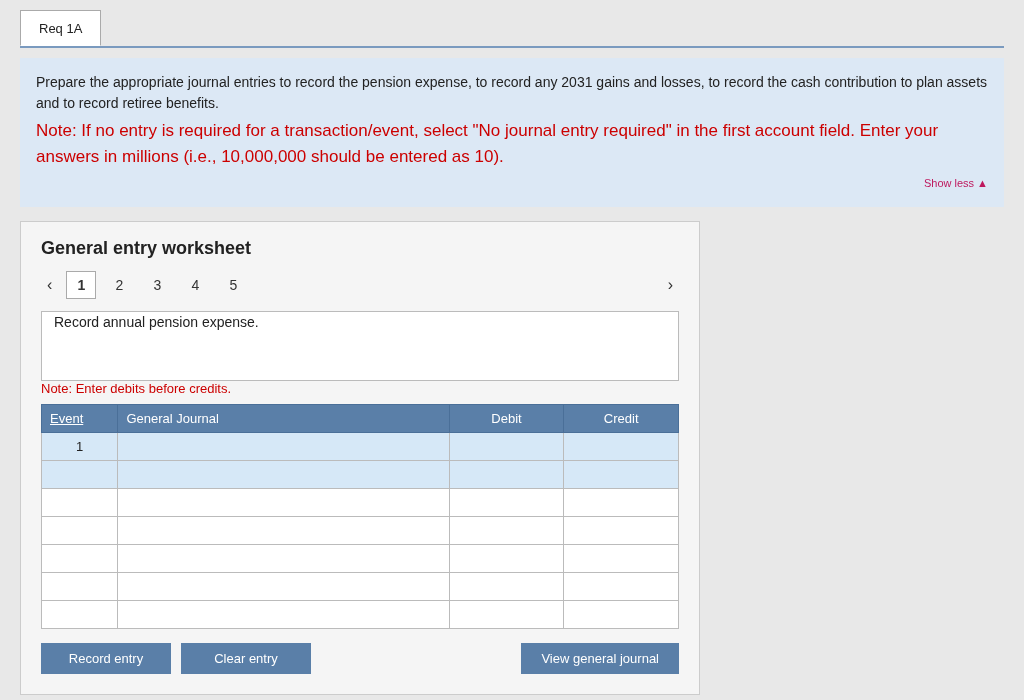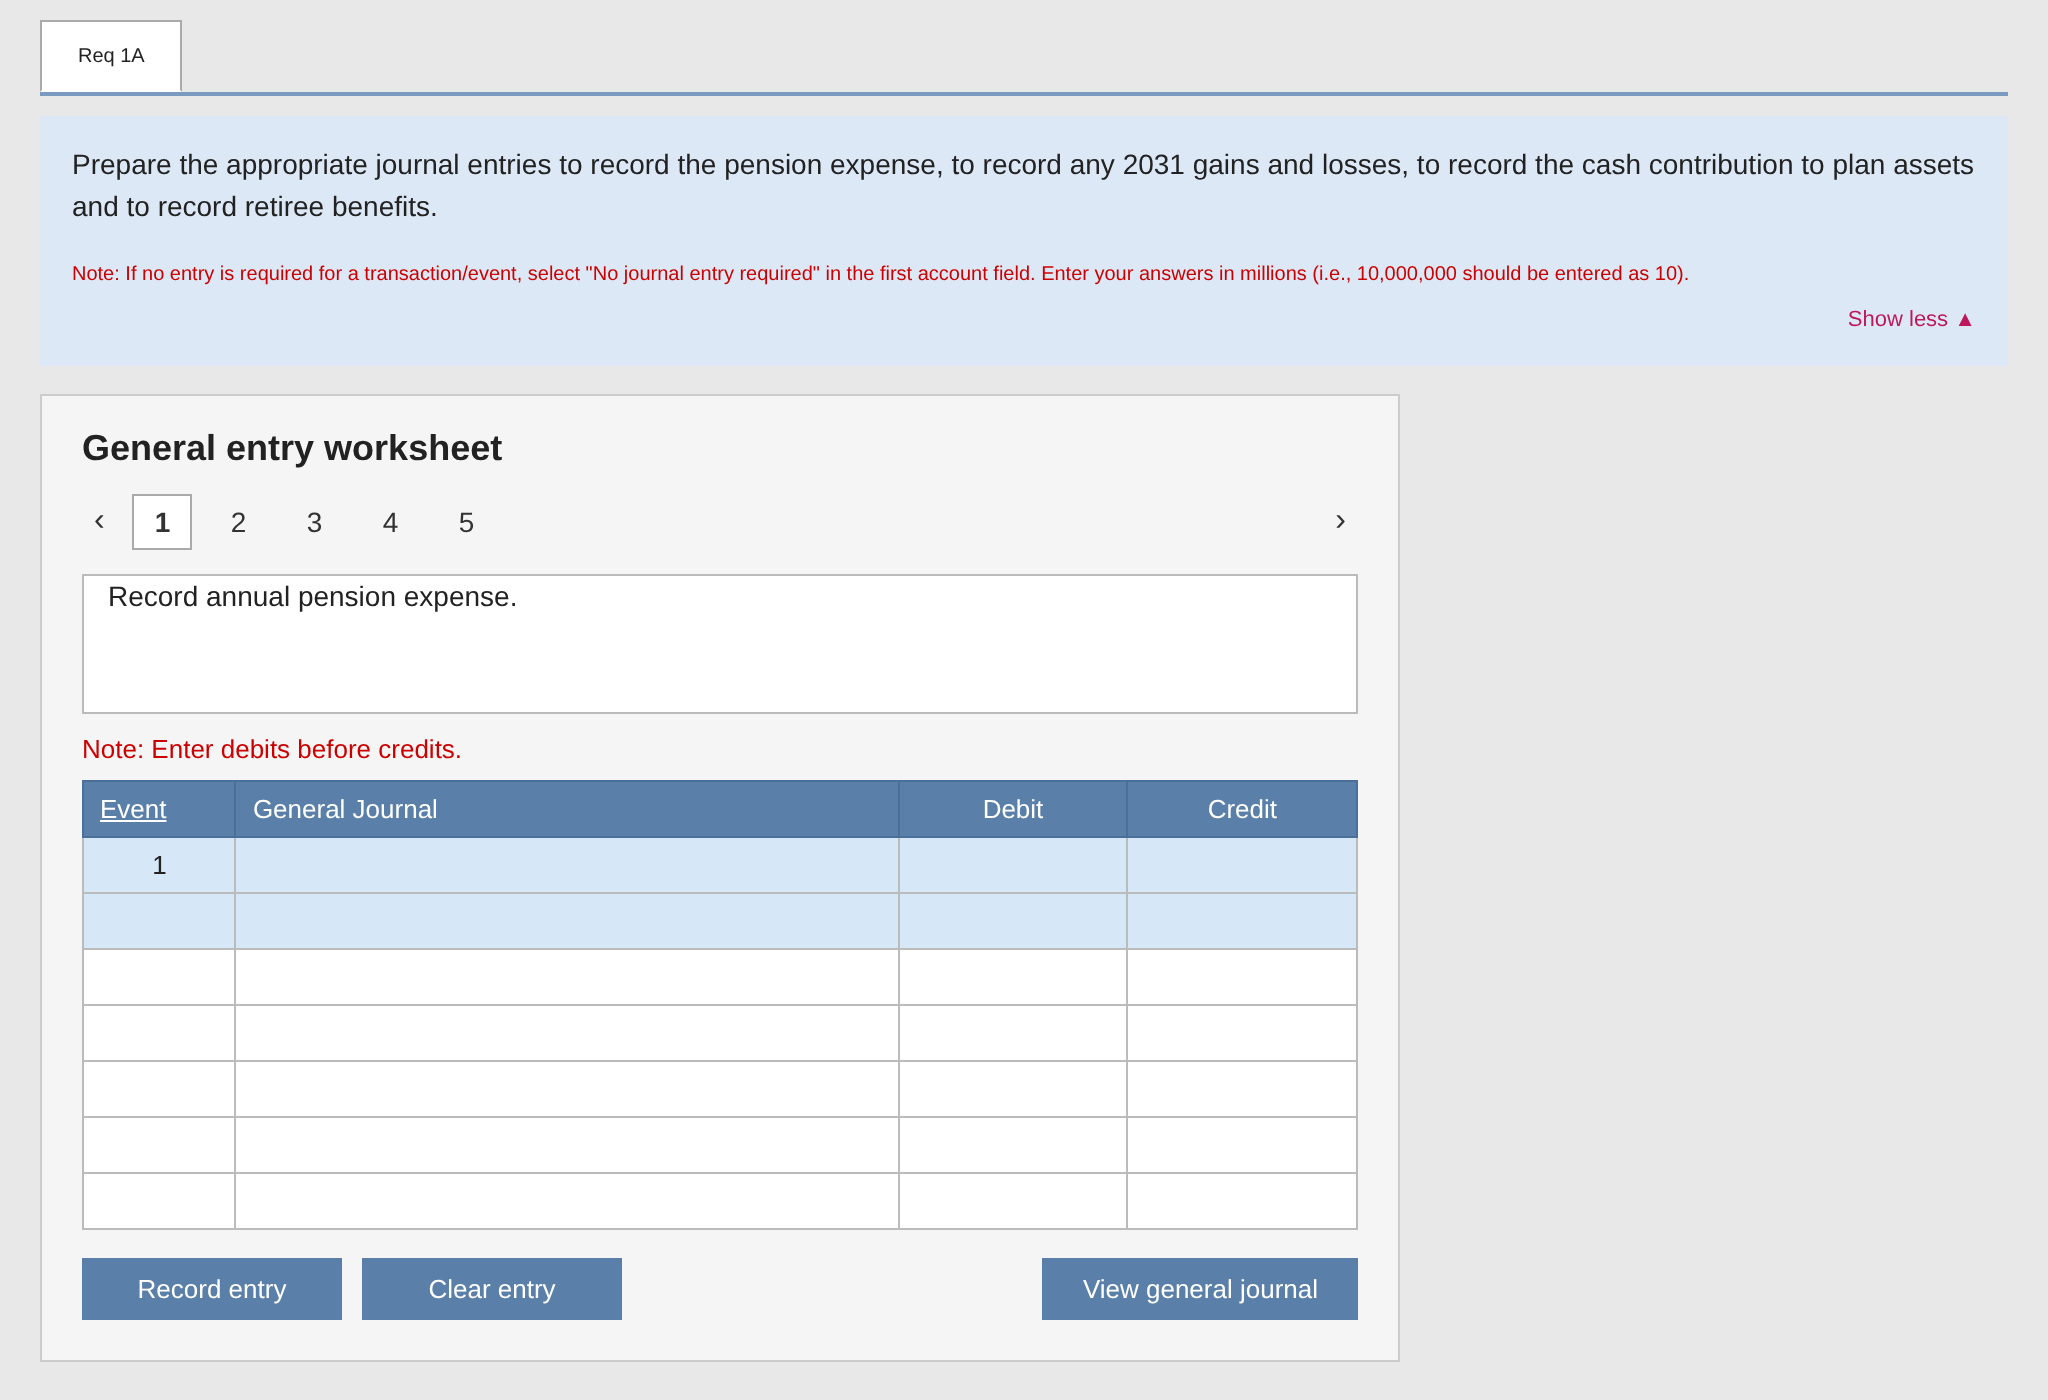--- a/index.html
+++ b/index.html
@@ -19,21 +19,21 @@
     
     .tabs-row {
       display: flex;
       align-items: flex-end;
       margin-bottom: 0;
       gap: 0;
     }
 
     .tab-item {
       padding: 2px 18px;
-      font-size: 10px;
+      font-size: 13px;
       border: 1px solid #aaa;
       background: #f5f5f5;
       cursor: pointer;
       display: flex;
       align-items: center;
       justify-content: center;
       min-width: 60px;
       height: 36px;
     }
 
@@ -54,22 +54,22 @@
     .instructions-box {
       background: #dce8f5;
       border: none;
       padding: 14px 16px;
       margin-bottom: 14px;
       line-height: 1.5;
     }
 
     .instructions-box .note-red {
       color: #c00;
-      margin-top: 16px;
-      font-size: 10px;
+      margin-top: 4px;
+      font-size: 17px;
       line-height: 1.5;
     }
 
     .show-less {
       text-align: right;
       color: #be185d;
       font-size: 13px;
       cursor: pointer;
       margin-top: 4px;
     }
@@ -135,21 +135,20 @@
       border: 1px solid #aaa;
       background: #fff;
       font-weight: bold;
     }
 
     
     .description-box {
       background: #fff;
       border: 1px solid #bbb;
       padding: 2px 12px;
-      margin-bottom: 10px;
       font-size: 14px;
       min-height: 70px;
     }
 
     .note-debits {
       color: #c00;
       font-size: 13px;
       margin-bottom: 8px;
     }
 

